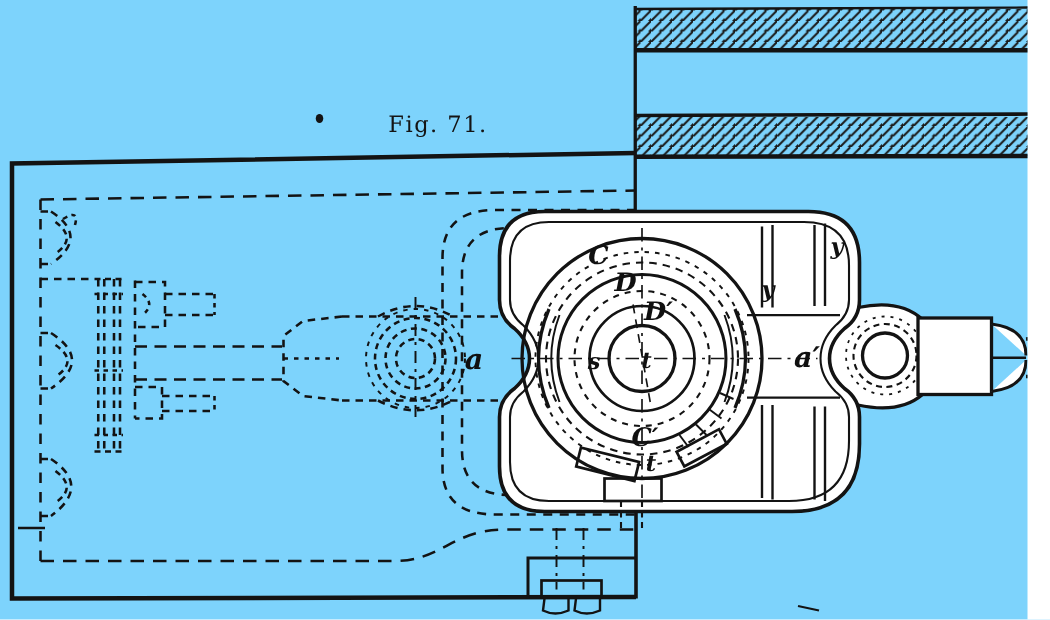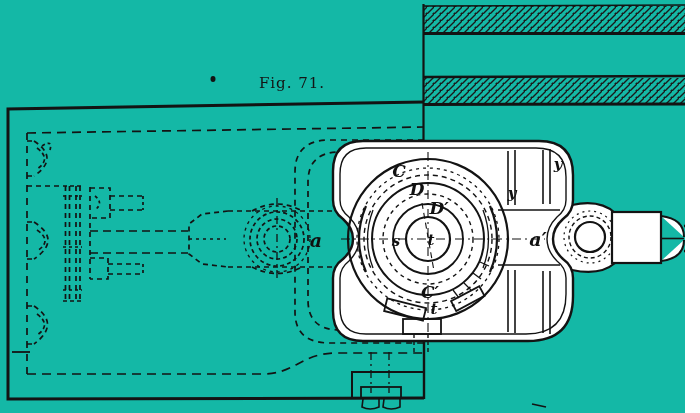--- a/index.html
+++ b/index.html
@@ -1,19 +1,19 @@
 <!DOCTYPE html>
 <html><head>
 <meta charset="utf-8">
 <style>
   html,body{margin:0;padding:0;background:#ffffff;}
   .stage{
     position:relative;
     width:685px;height:413px;
-    background:#14b8a6;
+    background:#7dd3fc;
     overflow:hidden;
     font-family:"DejaVu Serif", serif;
     text-decoration:underline;
   }
   .caption{
     position:absolute;
     left:232px;top:74px;
     width:120px;
     font-family:"DejaVu Serif", serif;
     font-size:15px;

